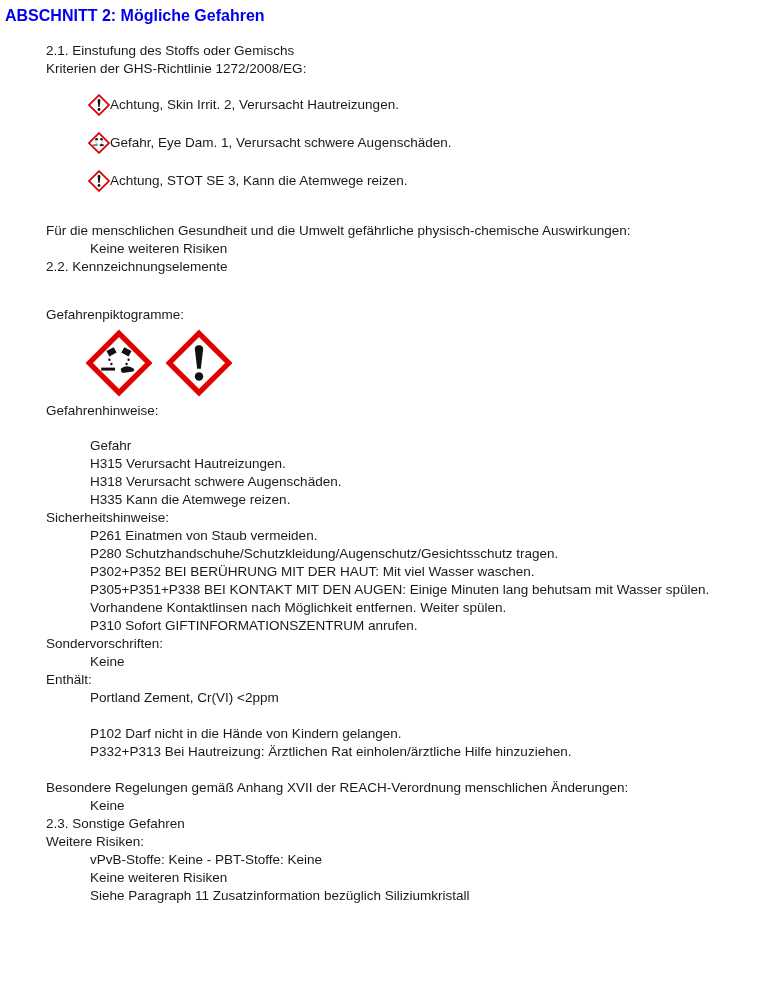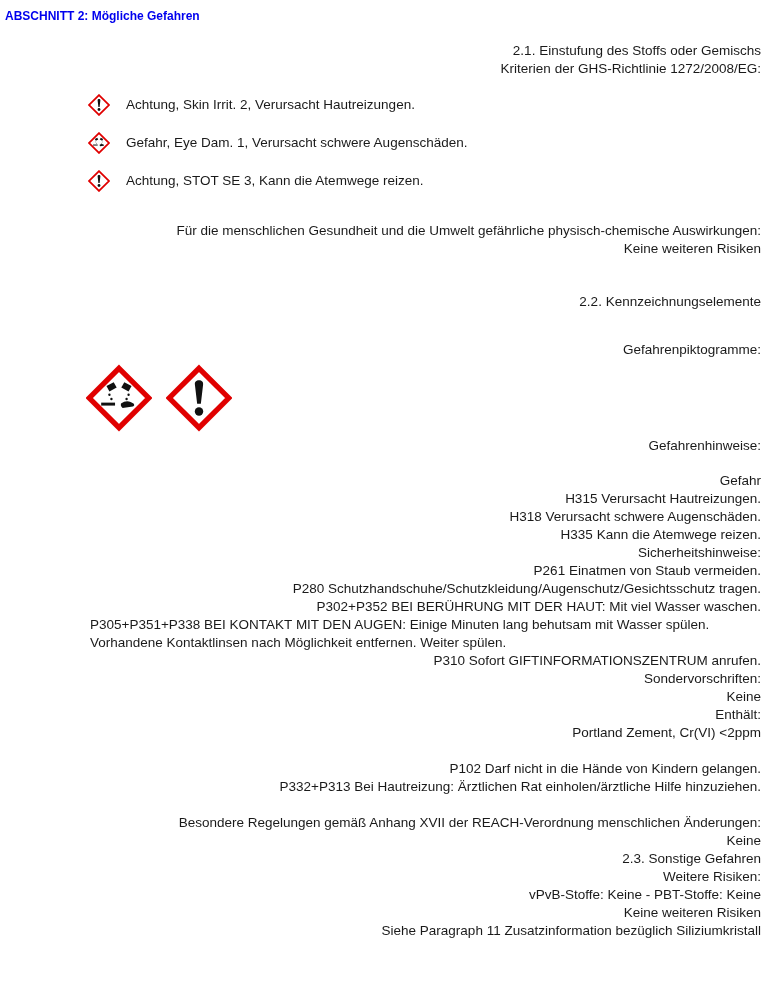--- a/index.html
+++ b/index.html
@@ -9,35 +9,35 @@
   *{margin:0;padding:0;box-sizing:border-box;}
   html,body{background:#fff;}
   .page{
     width:761px;height:1004px;background:#fff;overflow:hidden;
     font-family:"Liberation Sans","DejaVu Sans",sans-serif;
     font-size:13.5px;line-height:18px;color:#1a1a1a;
     position:relative;
   }
   .doc-title{
     margin:6px 0 0 5px;
-    font-size:12px;line-height:20px;font-weight:bold;
+    font-size:16px;line-height:20px;font-weight:bold;
     color:var(--title-blue);
   }
-  .line{white-space:nowrap;text-align:right;}
+  .line{white-space:nowrap;}
   .wrapline{white-space:normal;}
   .ind1{margin-left:46px;}
   .ind2{margin-left:90px;}
   .mt16{margin-top:16px;}
   .mt22{margin-top:22px;}
   .mt34{margin-top:30px;}
-  .mt35{margin-top:35px;}
+  .mt35{}
   .mt17{margin-top:17px;}
   .blank{height:18px;}
   .class-row{
-    display:flex;align-items:center;gap:16px;
+    display:flex;align-items:center;
     height:38px;margin-left:88px;
   }
   .class-row.first{margin-top:8px;}
   .hazard-icon-small{width:22px;height:22px;flex:0 0 auto;display:block;}
   .picto-row{
     display:flex;align-items:center;gap:14px;
     height:78px;padding-left:86px;
   }
   .hazard-icon-large{width:66px;height:72px;display:block;}
   .p-wrap{max-width:622px;}

